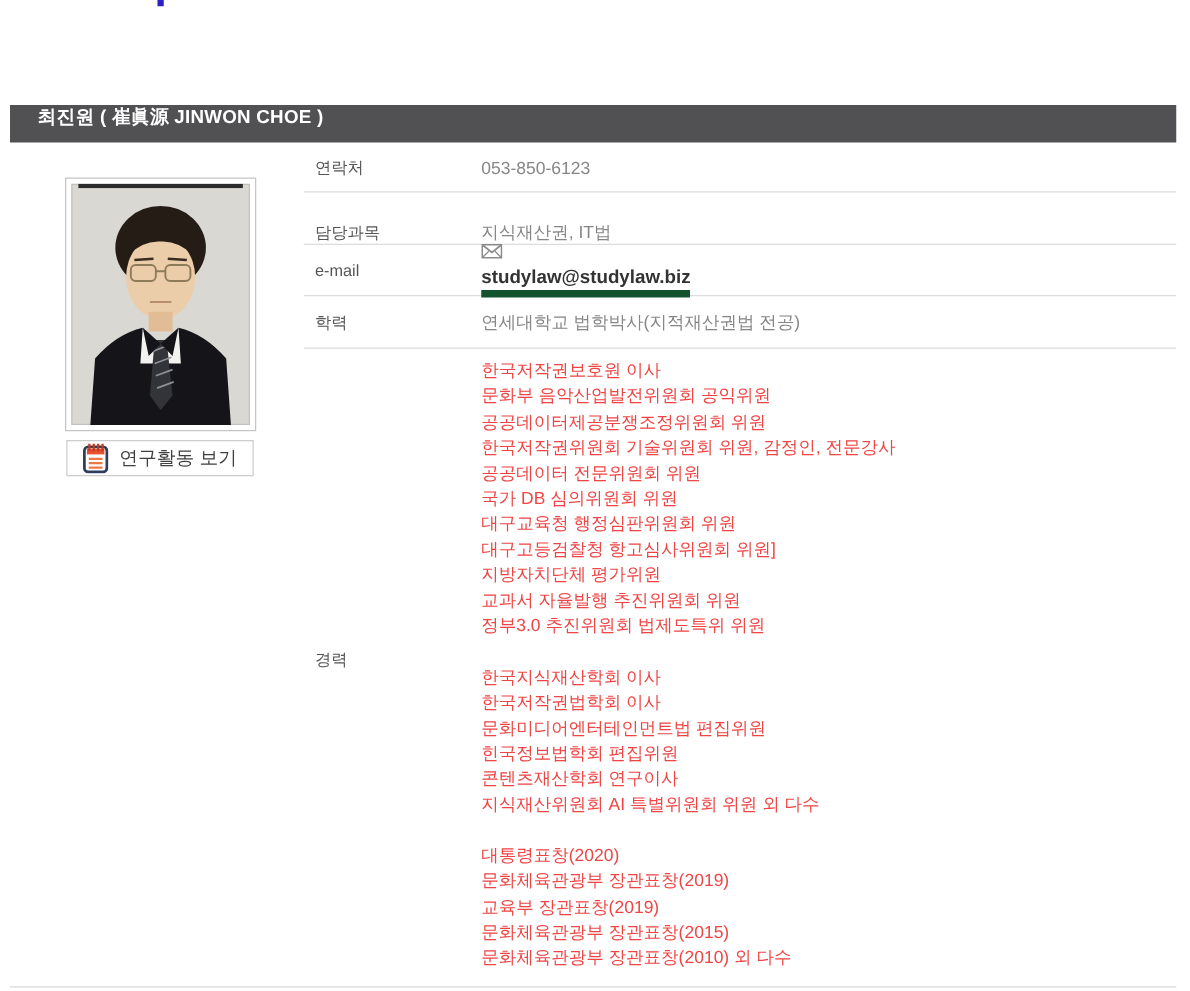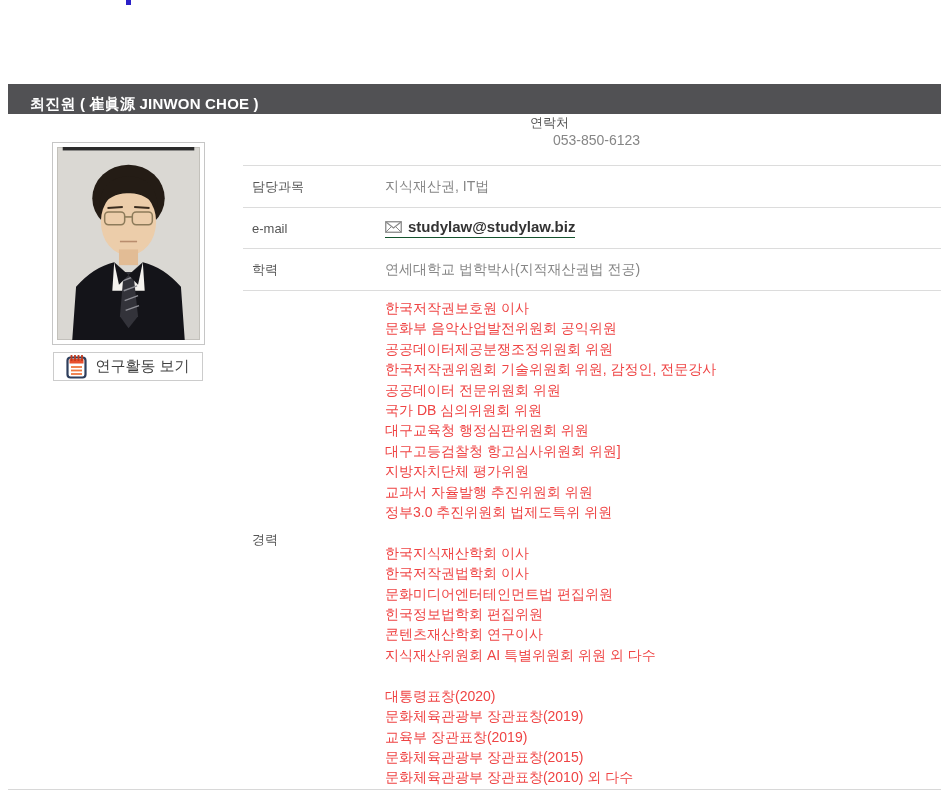--- a/index.html
+++ b/index.html
@@ -3,44 +3,44 @@
 <meta charset="utf-8">
 <style>
   * { margin:0; padding:0; box-sizing:border-box; }
   html,body { background:#fff; }
   body { font-family:"Liberation Sans","DejaVu Sans",sans-serif; }
   .page { position:relative; width:952px; height:793px; background:#fff; overflow:hidden; }
 
   .artifact { position:absolute; left:126px; top:0; width:5px; height:5px; background:#2b20c8; }
 
   .title-bar { position:absolute; left:8px; top:84px; width:933px; height:30px;
-    background:#515154; color:#ffffff; display:flex; align-items:flex-end;
+    background:#515154; color:#ffffff; display:flex; align-items:flex-start;
     padding-left:22px; font-size:15px; font-weight:bold; letter-spacing:0.2px; }
 
   .photo-box { position:absolute; left:52px; top:142px; width:153px; height:203px;
     background:#fff; border:1px solid #c6c6c6; padding:4px; }
   .photo-box svg { display:block; width:100%; height:100%; }
 
   .research-btn { position:absolute; left:53px; top:352px; width:150px; height:29px;
     background:#fff; border:1px solid #cccccc; display:flex; align-items:center;
     justify-content:center; gap:8px; font-size:15px; color:#404040; cursor:pointer;
     font-family:inherit; }
   .research-btn .note-icon { display:flex; align-items:center; }
 
   .info { position:absolute; left:243px; top:114px; width:698px; }
   .row { display:flex; align-items:center; border-bottom:1px solid #dcdcdc; padding-left:9px; }
-  .row.r1 { height:52px;flex-direction:column; }
-  .row.r2 { height:42px; }
+  .row.r1 { height:40px; }
+  .row.r2 { height:42px;align-items:flex-end; }
   .row.r3 { height:41px; }
   .row.r4 { height:42px; }
   .row.career { height:498px; border-bottom:none; }
   .lbl { width:133px; flex-shrink:0; font-size:13px; color:#555555; }
   .val { font-size:14px; color:#868686; }
-  .email-link { display:inline-flex; align-items:center; gap:6px;
-    border-bottom:1px solid #14532d; padding-bottom:2px; text-decoration:none; cursor:pointer; }
+  .email-link { display:inline-flex; align-items:flex-start; gap:6px;
+    border-bottom:6px solid #14532d; padding-bottom:2px; text-decoration:none; cursor:pointer;flex-direction:column; }
   .email-text { font-size:15px; font-weight:bold; color:#333333; }
   .career-val { align-self:stretch; padding-top:7px; }
   .career-line { font-size:14px; line-height:20.4px; min-height:20.4px; color:#ef4444;
     white-space:nowrap; }
 
   .bottom-line { position:absolute; left:8px; top:789px; width:933px; height:1px; background:#d8d8d8; }
 </style>
 </head>
 <body>
 

